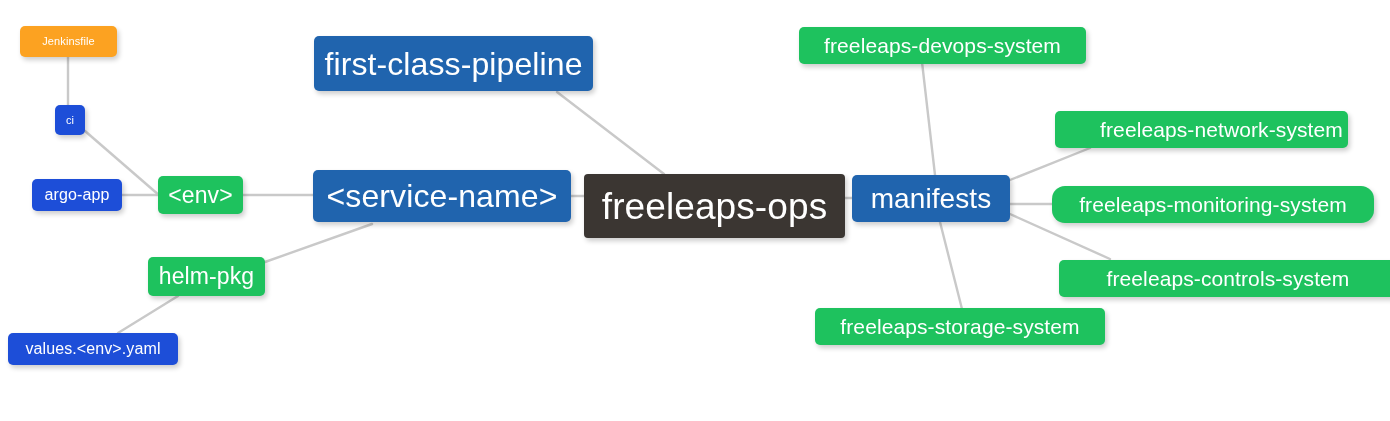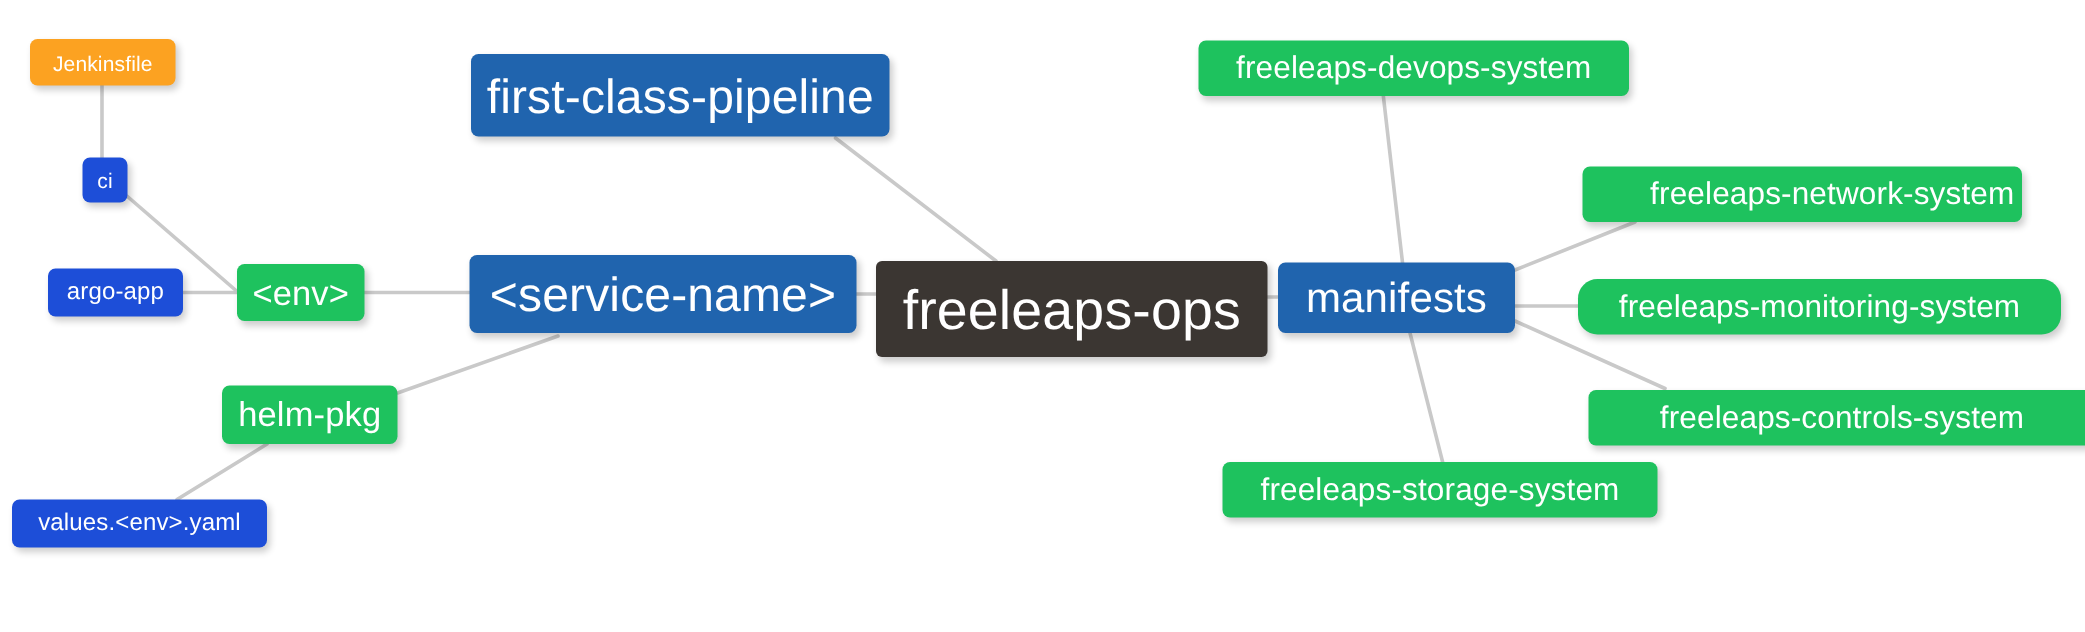--- a/index.html
+++ b/index.html
@@ -50,21 +50,21 @@
   .node.orange { background: #fca221; }
   .node.red    { background: #1d4ed8; }
 
   
   .t-root   { font-size: 37px; }
   .t-h1     { font-size: 32px; }
   .t-h2     { font-size: 28px; }
   .t-h3     { font-size: 23px; }
   .t-h4     { font-size: 21px; }
   .t-small  { font-size: 16px; }
-  .t-tiny   { font-size: 14px; }
+  .t-tiny   { font-size: 11px; }
 </style>
 </head>
 <body>
 
 <div id="mindmap">
 
   <svg id="edges" width="1390" height="421" viewBox="0 0 1390 421" xmlns="http://www.w3.org/2000/svg">
     <g fill="none" stroke="#c9c9c9" stroke-width="2.4" stroke-linecap="round">
 
       <path d="M 68 57 L 68 105"></path>

